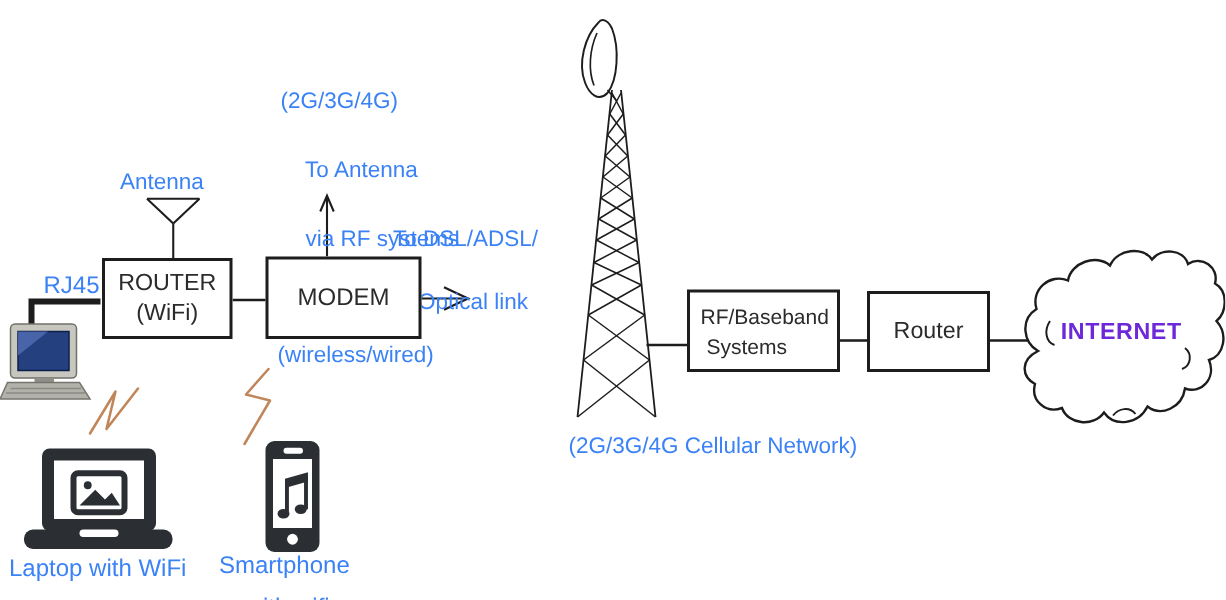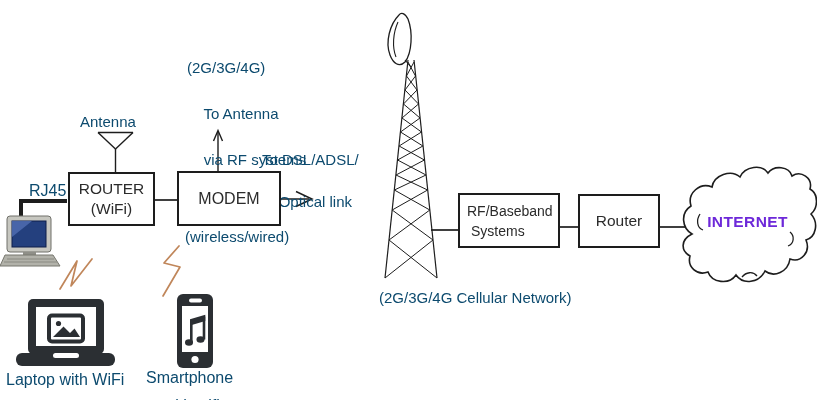--- a/index.html
+++ b/index.html
@@ -16,21 +16,21 @@
   svg.layer{position:absolute;left:0;top:0;}
   .ink{stroke:var(--ink);}
   .box{
     position:absolute;border:2px solid var(--ink);background:#fff;
     display:flex;flex-direction:column;align-items:center;justify-content:center;
     font-size:15.5px;line-height:20px;color:#2b2b2b;font-weight:500;
     box-sizing:border-box;
   }
   .box.left-align{align-items:flex-start;padding-left:7px;}
   .box.left-align .l2{padding-left:4px;}
-  .label{position:absolute;font-size:15px;line-height:22px;color:#0c4a6e;white-space:pre;}
+  .label{position:absolute;font-size:15px;line-height:22px;color:#3b82f6;white-space:pre;}
   .label.small{font-size:16px;line-height:15px;}
   .label.center{text-align:left;}
   .orange{color:var(--tower-label);}
   .internet{
     position:absolute;font-size:15.5px;font-weight:bold;letter-spacing:.4px;color:#6d28d9;
     text-align:center;
   }
 </style>
 </head>
 <body>

